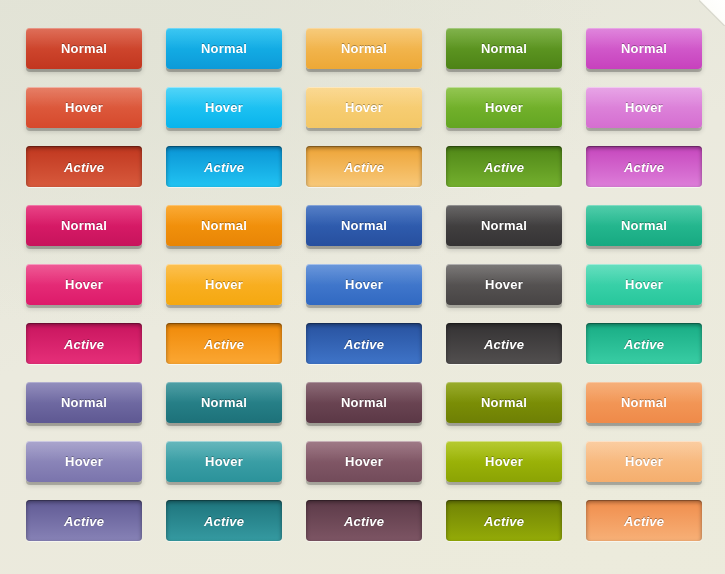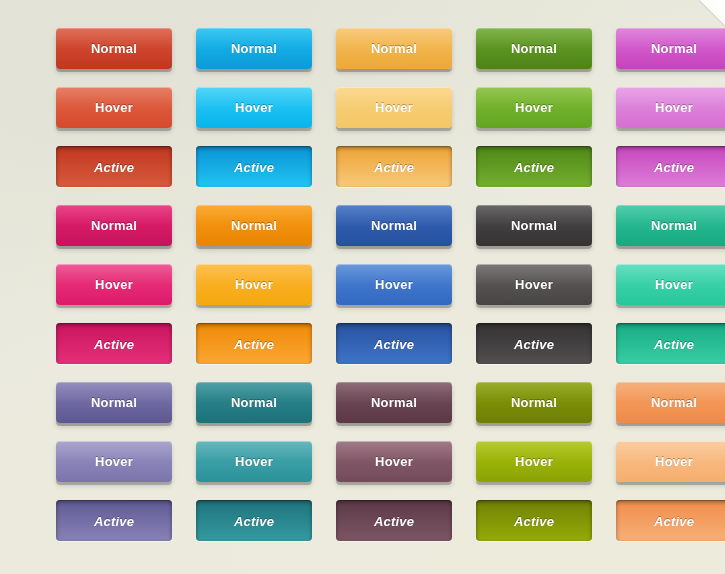--- a/index.html
+++ b/index.html
@@ -66,21 +66,20 @@
     justify-content: center;
     font-size: 13px;
     font-weight: bold;
     letter-spacing: .2px;
     color: #ffffff;
     text-shadow: 0 -1px 0 rgba(0,0,0,.30);
     box-sizing: border-box;
     user-select: none;
     cursor: pointer;
     overflow: hidden;
-    margin-left: 30px;
   }
 
   
   .btn.normal {
     box-shadow:
       inset 0 1px 0 rgba(255,255,255,.28),
       0 3px 0 rgba(0,0,0,.22),
       0 4px 5px rgba(0,0,0,.16);
   }
   .btn.hover {

